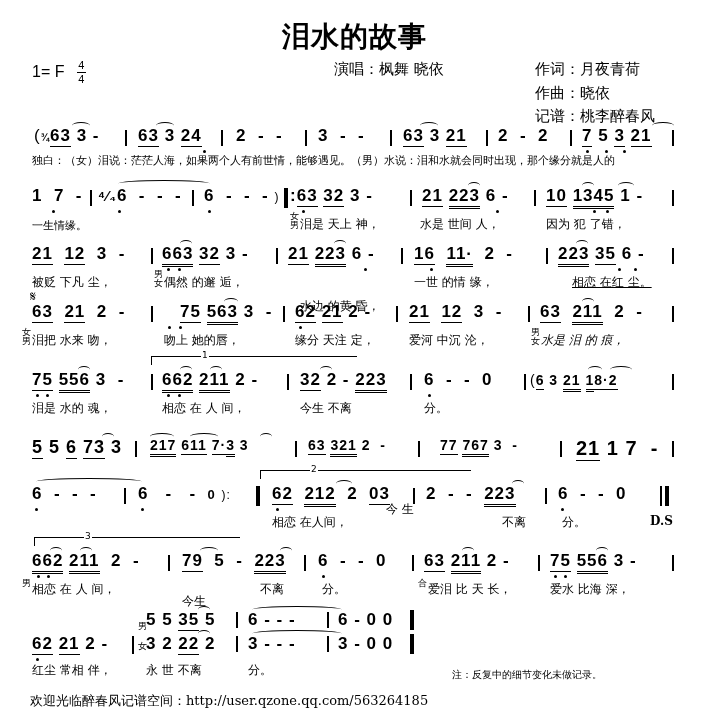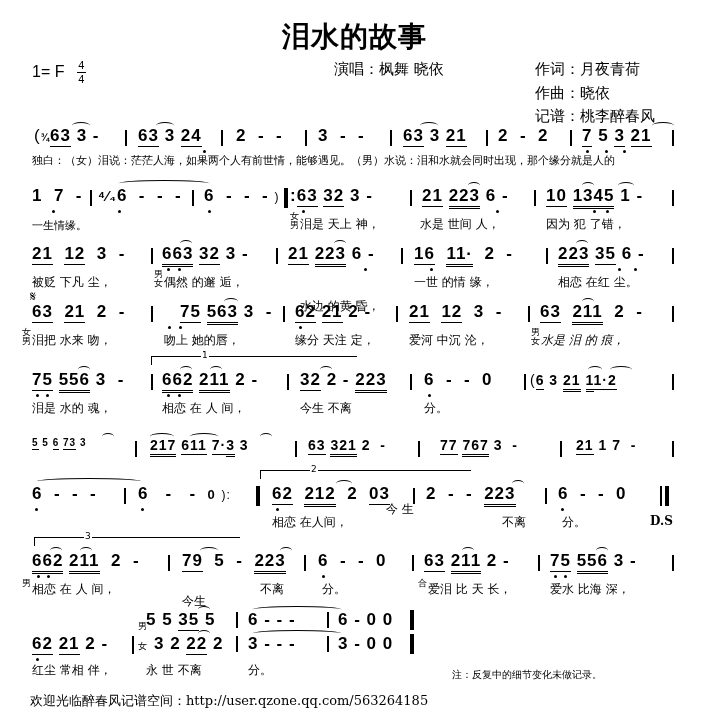--- a/index.html
+++ b/index.html
@@ -120,21 +120,21 @@
   <div class="notes" style="left:558px; top:0;"><span class="ul2">223</span> <span class="ul">35</span> 6 -</div>
   <div class="slur" style="left:576px; top:-4px; width:12px;"></div>
   <div class="dot" style="left:618px; top:24px;"></div>
   <div class="dot" style="left:634px; top:24px;"></div>
   <div class="barline" style="left:672px; top:4px; height:16px;"></div>
   <div class="lyr" style="left:32px; top:30px;">被贬 下凡 尘，</div>
   <div class="small" style="left:154px; top:26px; line-height:9px;">男<br>女</div>
   <div class="lyr" style="left:164px; top:30px;">偶然 的邂 逅，</div>
   <div class="lyr" style="left:300px; top:30px;margin-top:24px;">水边 的黄 昏，</div>
   <div class="lyr" style="left:414px; top:30px;">一世 的情 缘，</div>
-  <div class="lyr" style="left:558px; top:30px;">相恋 在红 尘。</div>
+  <div class="lyr" style="left:572px; top:30px;text-decoration:underline;">相恋 在红 尘。</div>
 </div>
 
 <div class="row" style="top:302px;">
   <div class="abs" style="left:30px; top:-14px; font-size:14px;">𝄋</div>
   <div class="notes" style="left:32px; top:0;"><span class="ul">63</span> &nbsp;<span class="ul">21</span> &nbsp;2 &nbsp;-</div>
   <div class="barline" style="left:151px; top:4px; height:16px;"></div>
   <div class="notes" style="left:180px; top:0;"><span class="ul">75</span> <span class="ul2">563</span> 3 &nbsp;-</div>
   <div class="slur" style="left:224px; top:-4px; width:14px;"></div>
   <div class="dot" style="left:168px; top:24px;"></div>
   <div class="dot" style="left:179px; top:24px;"></div>
@@ -169,44 +169,44 @@
   <div class="slur" style="left:210px; top:-4px; width:12px;"></div>
   <div class="dot" style="left:167px; top:24px;"></div>
   <div class="dot" style="left:178px; top:24px;"></div>
   <div class="barline" style="left:287px; top:4px; height:16px;"></div>
   <div class="notes" style="left:300px; top:0;"><span class="ul">32</span> 2 - <span class="ul2">223</span></div>
   <div class="slur" style="left:320px; top:-4px; width:12px;"></div>
   <div class="barline" style="left:410px; top:4px; height:16px;"></div>
   <div class="notes" style="left:424px; top:0;">6 &nbsp;- &nbsp;- &nbsp;0</div>
   <div class="dot" style="left:428px; top:24px;"></div>
   <div class="barline" style="left:524px; top:4px; height:16px;"></div>
-  <div class="notes" style="left:530px; top:2px; font-size:14px;"><span style="font-weight:normal">(</span><span class="ul">6</span> 3 <span class="ul2">21</span> <span class="ul2">1</span><span class="ul">1·2</span></div>
+  <div class="notes" style="left:530px; top:2px; font-size:14px;"><span style="font-weight:normal">(</span><span class="ul">6</span> 3 <span class="ul2">21</span> <span class="ul2">1</span><span class="ul">8·2</span></div>
   <div class="slur" style="left:588px; top:-4px; width:14px;"></div>
   <div class="slur" style="left:610px; top:-4px; width:22px;"></div>
   <div class="barline" style="left:672px; top:4px; height:16px;"></div>
   <div class="lyr" style="left:32px; top:30px;">泪是 水的 魂，</div>
   <div class="lyr" style="left:162px; top:30px;">相恋 在 人 间，</div>
   <div class="lyr" style="left:300px; top:30px;">今生 不离</div>
   <div class="lyr" style="left:424px; top:30px;">分。</div>
 </div>
 
 <div class="row" style="top:437px;">
-  <div class="notes" style="left:32px; top:0; font-size:10px;"><span class="ul">5</span> 5 <span class="ul">6</span> <span class="ul">73</span> 3</div>
+  <div class="notes" style="left:32px; top:0; font-size:18px;"><span class="ul">5</span> 5 <span class="ul">6</span> <span class="ul">73</span> 3</div>
   <div class="slur" style="left:102px; top:-4px; width:12px;"></div>
   <div class="barline" style="left:135px; top:4px; height:16px;"></div>
   <div class="notes" style="left:150px; top:0; font-size:14px;"><span class="ul2">217</span> <span class="ul">611</span> <span class="ul">7·</span><span class="ul2">3</span> 3</div>
   <div class="slur" style="left:150px; top:-4px; width:24px;"></div>
   <div class="slur" style="left:190px; top:-4px; width:28px;"></div>
   <div class="slur" style="left:260px; top:-4px; width:12px;"></div>
   <div class="barline" style="left:295px; top:4px; height:16px;"></div>
   <div class="notes" style="left:308px; top:0; font-size:14px;"><span class="ul">63</span> <span class="ul2">321</span> 2 &nbsp;-</div>
   <div class="barline" style="left:418px; top:4px; height:16px;"></div>
   <div class="notes" style="left:440px; top:0; font-size:14px;"><span class="ul">77</span> <span class="ul2">767</span> 3 &nbsp;-</div>
   <div class="barline" style="left:560px; top:4px; height:16px;"></div>
-  <div class="notes" style="left:576px; top:0; font-size:14px;"><span class="ul">21</span> 1 7 &nbsp;-</div>
+  <div class="notes" style="left:576px; top:0; font-size:20px;"><span class="ul">21</span> 1 7 &nbsp;-</div>
   <div class="barline" style="left:672px; top:4px; height:16px;"></div>
 </div>
 
 <div class="row" style="top:484px;">
   <div class="bracket" style="left:260px; top:-14px; width:210px;"></div>
   <div class="bracket-label" style="left:310px; top:-20px;">2</div>
   <div class="notes" style="left:32px; top:0;">6 &nbsp;- &nbsp;- &nbsp;-</div>
   <div class="slur" style="left:36px; top:-6px; width:106px;"></div>
   <div class="dot" style="left:35px; top:24px;"></div>
   <div class="barline" style="left:124px; top:4px; height:16px;"></div>
@@ -274,21 +274,21 @@
   <div class="notes" style="left:248px; top:0;">6 - - -</div>
   <div class="slur" style="left:252px; top:-4px; width:90px;"></div>
   <div class="barline" style="left:327px; top:2px; height:16px;"></div>
   <div class="notes" style="left:338px; top:0;">6 - 0 0</div>
   <div class="barline thick" style="left:410px; top:0px; height:20px;"></div>
 
   <div class="notes" style="left:32px; top:24px;"><span class="ul">62</span> <span class="ul">21</span> 2 -</div>
   <div class="dot" style="left:36px; top:48px;"></div>
   <div class="barline" style="left:132px; top:26px; height:18px;"></div>
   <div class="small" style="left:138px; top:30px;">女</div>
-  <div class="notes" style="left:146px; top:24px;margin-left:8px;">3 2 <span class="ul">22</span> 2</div>
+  <div class="notes" style="left:146px; top:24px;">3 2 <span class="ul">22</span> 2</div>
   <div class="slur" style="left:198px; top:20px; width:12px;"></div>
   <div class="barline" style="left:236px; top:26px; height:16px;"></div>
   <div class="notes" style="left:248px; top:24px;">3 - - -</div>
   <div class="slur" style="left:252px; top:20px; width:90px;"></div>
   <div class="barline" style="left:327px; top:26px; height:16px;"></div>
   <div class="notes" style="left:338px; top:24px;">3 - 0 0</div>
   <div class="barline thick" style="left:410px; top:24px; height:20px;"></div>
 
   <div class="lyr" style="left:32px; top:52px;">红尘 常相 伴，</div>
   <div class="lyr" style="left:146px; top:52px;">永 世 不离</div>

